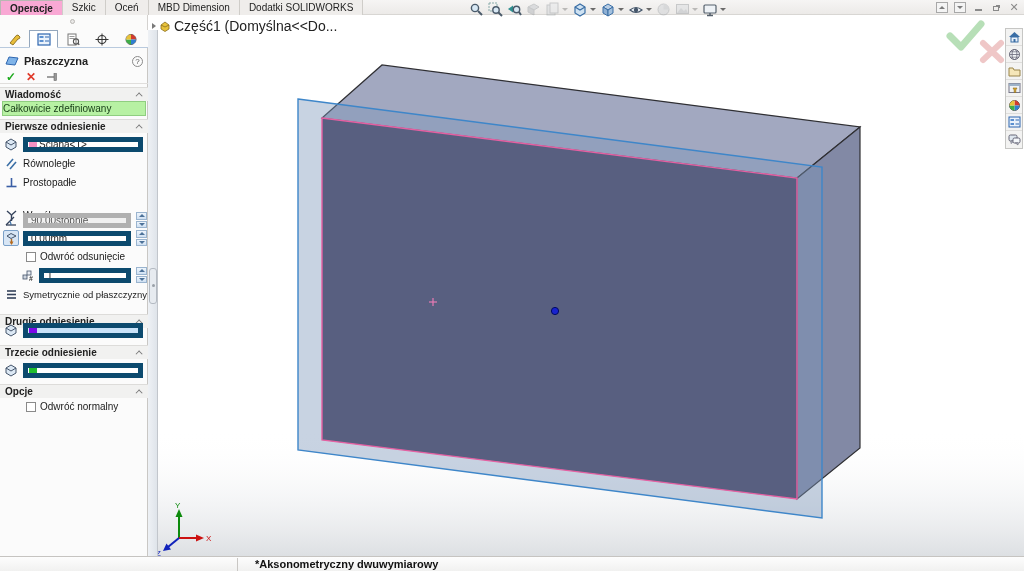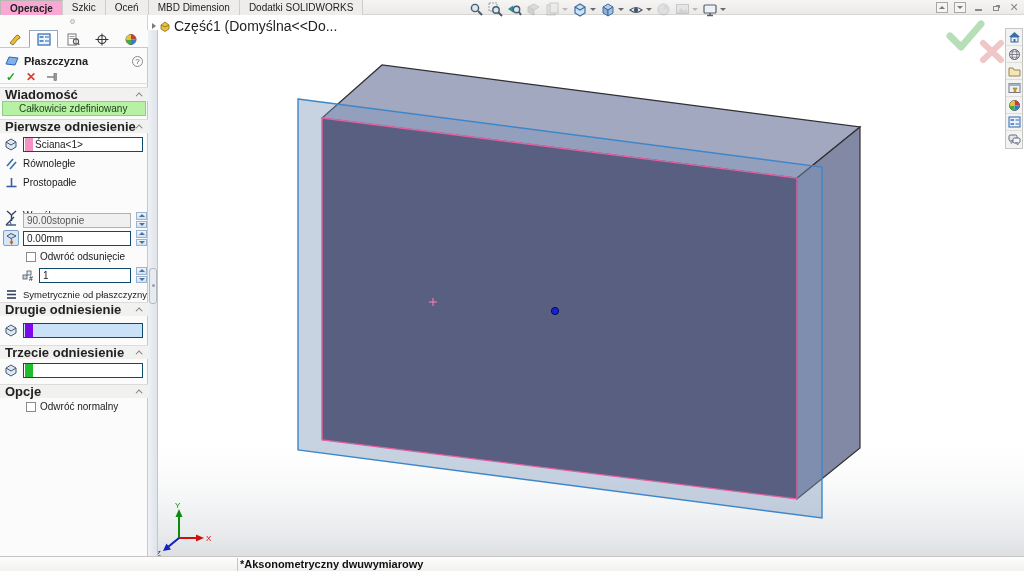--- a/index.html
+++ b/index.html
@@ -52,31 +52,31 @@
   .pm-tab.active { background:#fff; border:1px solid #94a7bd; border-bottom:1px solid #fff; }
   .pm-title { position:absolute; left:0; top:22px; width:148px; height:15px; display:flex; align-items:flex-end; gap:5px; padding:0 5px; }
   .pm-title .ttl { font-size:11px; font-weight:bold; color:#222; flex:1; }
   .help-circ { width:11px; height:11px; border:1px solid #8a8a8a; border-radius:50%; color:#555;
                font-size:8px; display:flex; align-items:center; justify-content:center; }
   .pm-actions { position:absolute; left:0; top:40px; width:148px; height:14px; display:flex; align-items:center; gap:10px; padding:0 6px; border-bottom:1px solid #e0dedc; }
   .act-ok { color:#1faa1f; font-weight:bold; font-size:12px; }
   .act-cancel { color:#e03a2a; font-weight:bold; font-size:12px; }
 
   .sec-head { position:absolute; left:0; width:148px; height:14px; background:#f1f1f0; border-top:1px solid #dddcda;
-              display:flex; align-items:center; font-weight:bold; font-size:13px; color:#222; padding:0 5px; }
+              display:flex; align-items:center; font-weight:bold; font-size:10px; color:#222; padding:0 5px; }
   .sec-head .chev { margin-left:auto; width:5px; height:5px; border-left:1.5px solid #777; border-top:1.5px solid #777;
                     transform:rotate(45deg) translateY(2px); }
   .msg-box { position:absolute; left:2px; top:71px; width:144px; height:15px; border:1px solid #8fce80;
-             display:flex; align-items:center; padding:0 16px; font-size:10px; color:#173d17; }
+             display:flex; align-items:center; padding:0 0; font-size:10px; color:#173d17; }
 
   .row { position:absolute; left:0; width:148px; height:16px; display:flex; align-items:center; gap:4px; padding:0 0 0 3px; }
   .ricon { width:16px; height:16px; display:flex; align-items:center; justify-content:center; flex:none; }
   .ricon.pressed { border:1px solid #7aa0c8; background:#d8e6f5; border-radius:2px; }
   .rlabel { font-size:10px; color:#1a1a1a; white-space:nowrap; }
-  .field { height:15px; background:#fff; border:1px solid #0c4a6e; display:flex; align-items:center; overflow:hidden; }
+  .field { height:15px; background:#fff; border:5px solid #0c4a6e; display:flex; align-items:center; overflow:hidden; }
   .field .swatch { width:8px; height:13px; margin:0 2px 0 1px; flex:none; }
   .field .ftext { font-size:10px; color:#1a1a1a; white-space:nowrap; }
   .field.disabled { background:#f0f0f0; border-color:#b0b0b0; }
   .field.disabled .ftext { color:#555;text-align:center; }
   .field.focused { background:#c9e2f8; }
   .spin { width:11px; height:16px; display:flex; flex-direction:column; gap:1px; margin-left:1px; flex:none; }
   .spin b { flex:1; background:linear-gradient(#eef5fc,#cfe0f2); border:1px solid #9ab4cf; display:flex; align-items:center; justify-content:center; }
   .spin .tu { width:0;height:0;border-bottom:3px solid #4d7299;border-left:3px solid transparent;border-right:3px solid transparent; }
   .spin .td { width:0;height:0;border-top:3px solid #4d7299;border-left:3px solid transparent;border-right:3px solid transparent; }
   .cbx { width:10px; height:10px; background:#fff; border:1px solid #8a8a8a; flex:none; }
@@ -90,21 +90,21 @@
 
   
   .task-pane { position:absolute; left:1005px; top:28px; width:18px; background:#f3f3f2;
                border:1px solid #c6c6c4; display:flex; flex-direction:column; }
   .tp-btn { width:16px; height:17px; display:flex; align-items:center; justify-content:center; border-bottom:1px solid #dedddb; }
 
   
   .status-bar { position:absolute; left:0; top:556px; width:1024px; height:15px;
                 background:linear-gradient(#fdfdfd,#f1f1f0); border-top:1px solid #c6c4c1; }
   .status-div { position:absolute; left:237px; top:1px; width:1px; height:13px; background:#c9c7c4; }
-  .status-view { position:absolute; left:240px; top:1px; font-size:11px; font-weight:bold; color:#111; }
+  .status-view { position:absolute; left:255px; top:1px; font-size:11px; font-weight:bold; color:#111; }
   .bottom-bar { position:absolute; left:0; top:571px; width:1024px; height:13px;
                 background:linear-gradient(#dcdad6,#c7c4bf); border-top:1px solid #9d9b97; display:flex; align-items:stretch; }
   .nav-btns { display:flex; gap:1px; padding:1px 2px; }
   .nav-btn { width:9px; background:#d2cfca; border:1px solid #989692; display:flex; align-items:center; justify-content:center; }
   .nb-l { width:0;height:0;border-right:3px solid #55534f;border-top:3px solid transparent;border-bottom:3px solid transparent; }
   .nb-r { width:0;height:0;border-left:3px solid #55534f;border-top:3px solid transparent;border-bottom:3px solid transparent; }
   .nb-bar { width:1.5px; height:6px; background:#55534f; margin-right:1px; }
   .nb-bar2 { width:1.5px; height:6px; background:#55534f; margin-left:1px; }
   .btab { padding:0 10px; display:flex; align-items:center; font-size:10.5px; color:#222;
           border-right:1px solid #a5a3a0; background:#cdcac5; }
@@ -457,21 +457,21 @@
       <span class="ricon">
         <svg width="13" height="13">
             <line x1="2" y1="3" x2="11" y2="3" stroke="#33415a" stroke-width="1.6"></line>
             <line x1="2" y1="6.5" x2="11" y2="6.5" stroke="#33415a" stroke-width="1.6"></line>
             <line x1="2" y1="10" x2="11" y2="10" stroke="#33415a" stroke-width="1.6"></line>
           </svg>
       </span>
       <span class="rlabel" style="font-size:9.5px;">Symetrycznie od płaszczyzny</span>
     </div>
 
-    <div class="sec-head" style="top:272px;">
+    <div class="sec-head" style="top:284px;">
       <span>Drugie odniesienie</span>
       <span class="chev"></span>
     </div>
     <div class="row" style="top:292px;">
       <span class="ricon">
         <svg width="14" height="13" viewBox="0 0 14 13">
             <polygon points="2,4 7,1 12,4 12,9 7,12 2,9" fill="#dce8f4" stroke="#44546a" stroke-width="1"></polygon>
             <polyline points="2,4 7,7 12,4 M7,7 7,12" fill="none" stroke="#44546a" stroke-width="1"></polyline>
           </svg>
       </span>

